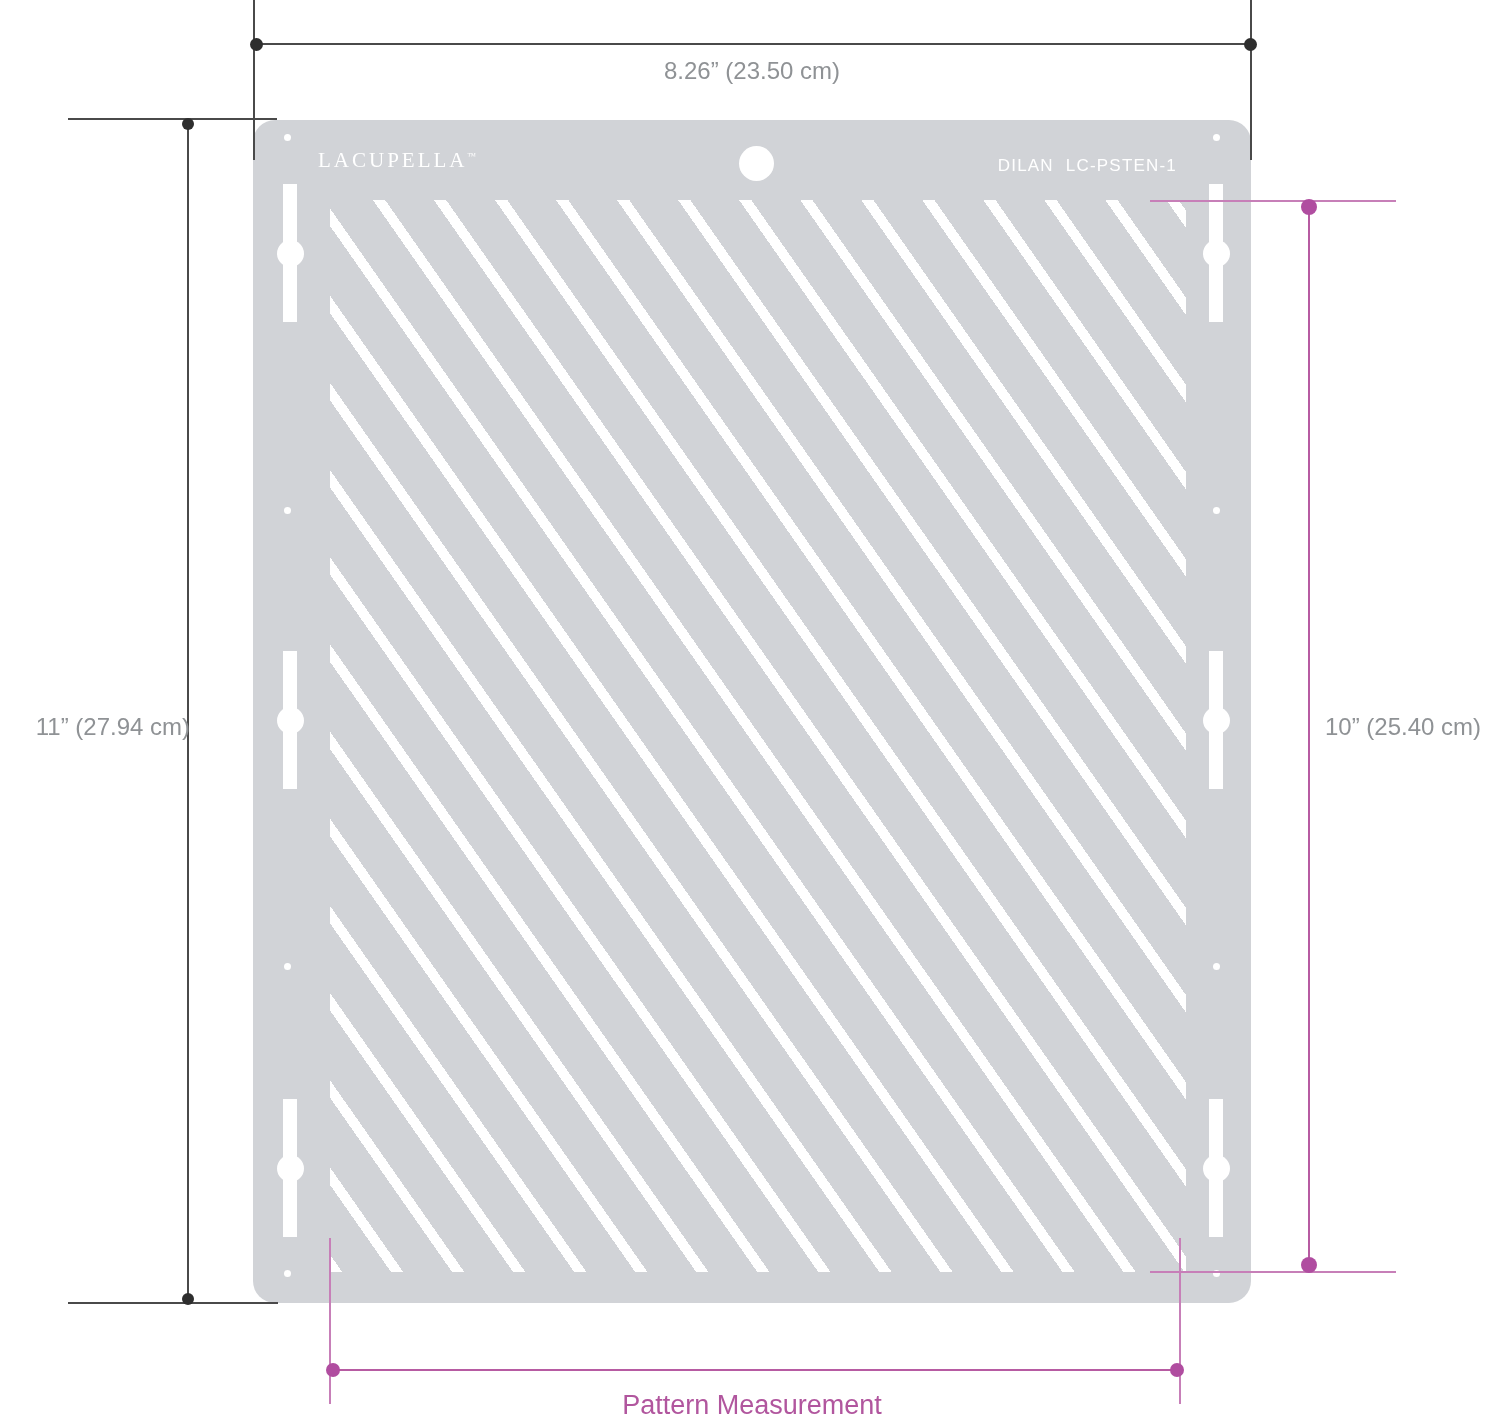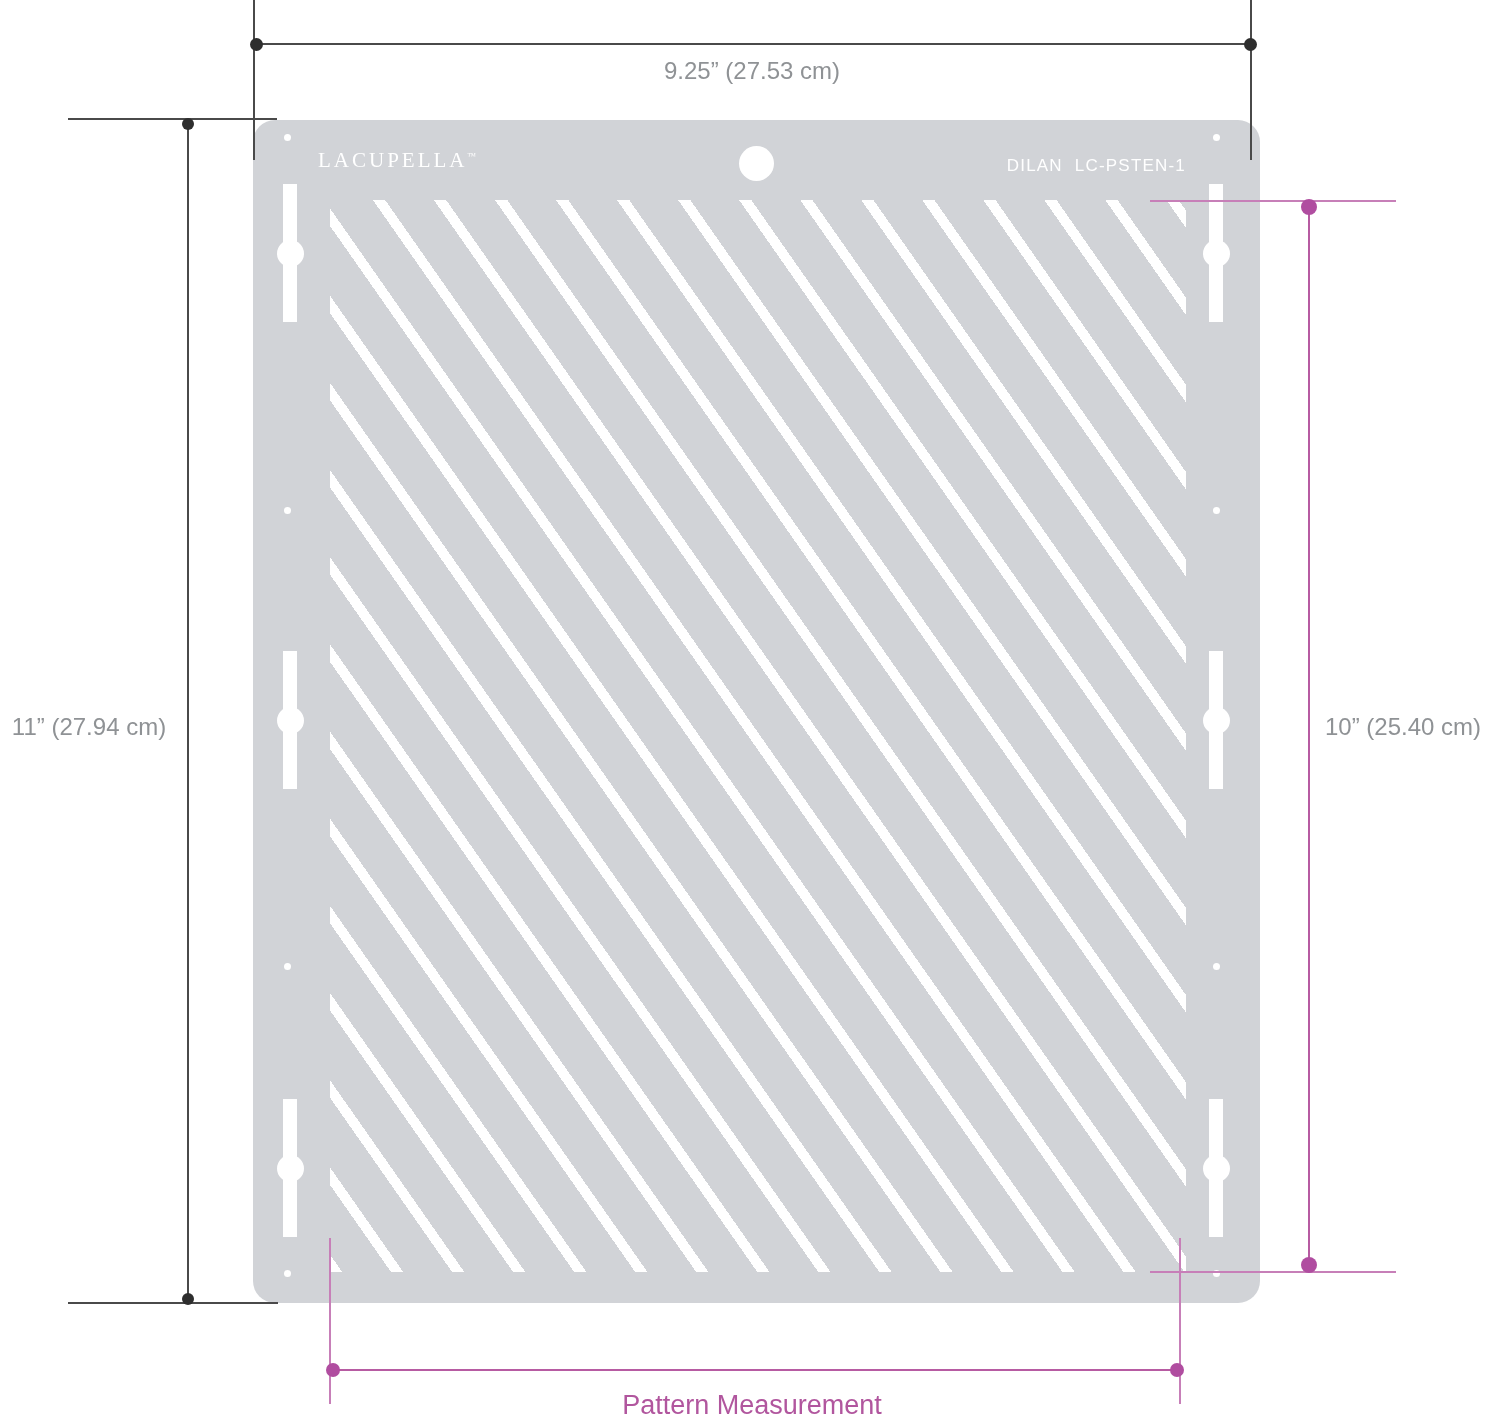--- a/index.html
+++ b/index.html
@@ -1,21 +1,21 @@
 <!DOCTYPE html>
 <html><head>
 <meta charset="utf-8">
 <style>
   html,body{margin:0;padding:0;background:#ffffff;}
   #page{position:relative;width:1500px;height:1425px;background:#ffffff;overflow:hidden;
         font-family:"Liberation Sans",sans-serif;}
   .abs{position:absolute;}
 
   
-  #plate{left:253px;top:120px;width:998px;height:1183px;background:#d1d3d7;border-radius:22px;padding-left:9px;}
+  #plate{left:253px;top:120px;width:998px;height:1183px;background:#d1d3d7;border-radius:22px;}
   #pattern{left:77px;top:80px;width:856px;height:1072px;
            background:repeating-linear-gradient(55deg,#ffffff 0 10px,rgba(0,0,0,0) 10px 50px);}
   .brand{left:65px;top:28px;color:#ffffff;font-family:"Liberation Serif",serif;
          font-size:21px;letter-spacing:3px;white-space:nowrap;}
   .brand sup{font-size:9px;letter-spacing:0;vertical-align:super;}
   .model{right:74px;top:36px;color:#ffffff;font-weight:normal;font-size:17px;letter-spacing:1.2px;
          white-space:nowrap;}
   .model .gap{display:inline-block;width:12px;}
   .hole{background:#ffffff;border-radius:50%;}
   .slot{width:14px;height:138px;background:#ffffff;}
@@ -64,28 +64,28 @@
     <div class="abs pdot" style="left:959.5px;top:386.5px;"></div>
     <div class="abs pdot" style="left:959.5px;top:842.5px;"></div>
     <div class="abs pdot" style="left:959.5px;top:1149.5px;"></div>
   </div>
 
   <div class="abs dline" style="left:253px;top:0px;width:2px;height:160px;"></div>
   <div class="abs dline" style="left:1250px;top:0px;width:2px;height:160px;"></div>
   <div class="abs dline" style="left:255px;top:42.8px;width:996px;height:2.4px;"></div>
   <div class="abs ddot" style="left:249.5px;top:37.5px;width:13px;height:13px;"></div>
   <div class="abs ddot" style="left:1243.5px;top:37.5px;width:13px;height:13px;"></div>
-  <div class="abs glabel ctr" style="left:502px;top:57px;width:500px;">9.25” (27.53 cm)</div>
+  <div class="abs glabel ctr" style="left:502px;top:57px;width:500px;">8.26” (23.50 cm)</div>
 
   <div class="abs dline" style="left:68px;top:118px;width:209px;height:2px;"></div>
   <div class="abs dline" style="left:68px;top:1302px;width:210px;height:2px;"></div>
   <div class="abs dline" style="left:187px;top:123px;width:2px;height:1177px;"></div>
   <div class="abs ddot" style="left:182px;top:118px;width:12px;height:12px;"></div>
   <div class="abs ddot" style="left:182px;top:1293px;width:12px;height:12px;"></div>
-  <div class="abs glabel rgt" style="left:0px;top:713px;width:178px;text-align:center;">11” (27.94 cm)</div>
+  <div class="abs glabel rgt" style="left:12px;top:713px;width:178px;">11” (27.94 cm)</div>
 
   <div class="abs plite" style="left:1150px;top:200px;width:246px;height:1.6px;"></div>
   <div class="abs plite" style="left:1150px;top:1271px;width:246px;height:1.6px;"></div>
   <div class="abs pline" style="left:1308px;top:204px;width:2px;height:1062px;"></div>
   <div class="abs pkdot" style="left:1301px;top:199px;width:16px;height:16px;"></div>
   <div class="abs pkdot" style="left:1301px;top:1257px;width:16px;height:16px;"></div>
   <div class="abs glabel" style="left:1325px;top:713px;text-align:right;">10” (25.40 cm)</div>
 
   <div class="abs plite" style="left:329px;top:1238px;width:1.8px;height:166px;"></div>
   <div class="abs plite" style="left:1179px;top:1238px;width:1.8px;height:166px;"></div>

